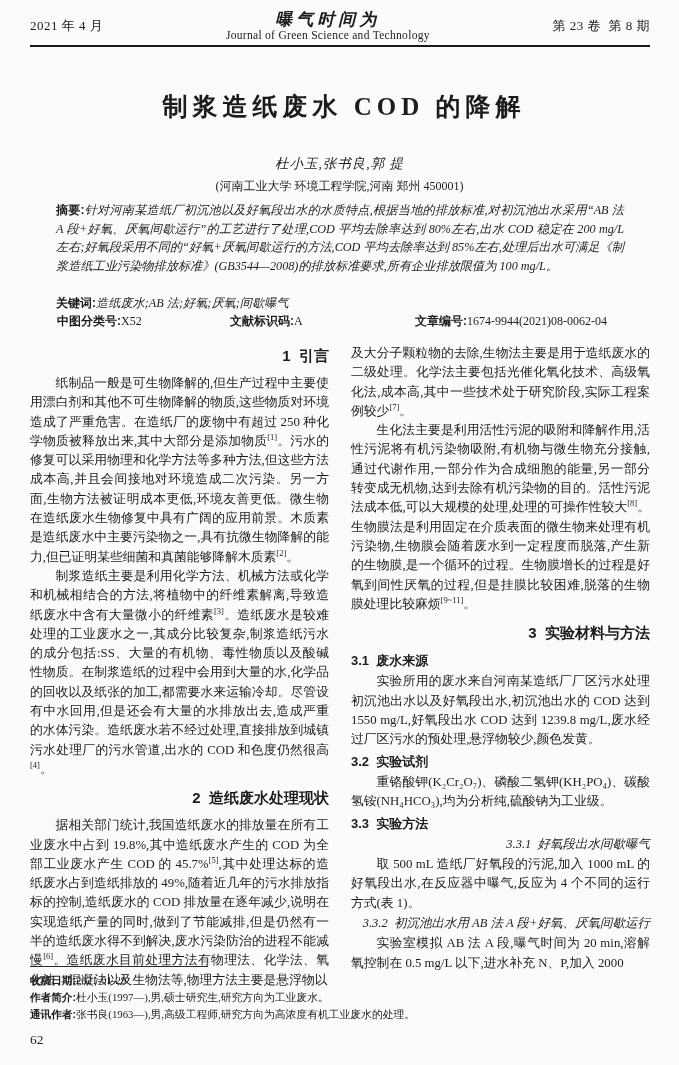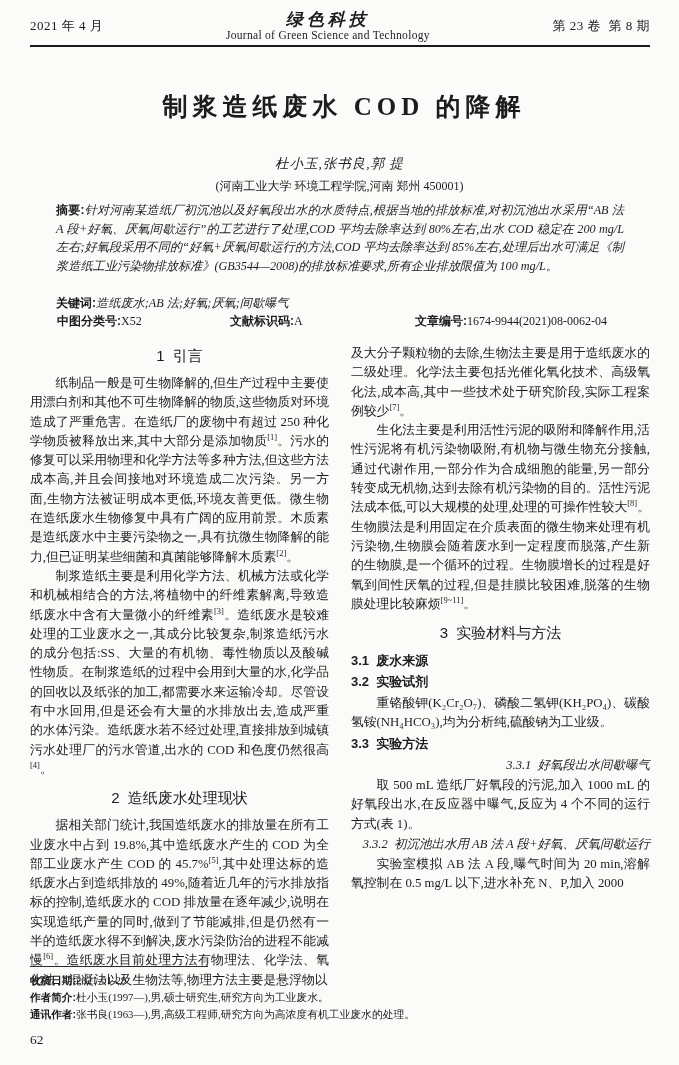--- a/index.html
+++ b/index.html
@@ -65,23 +65,23 @@
   }
   
   .columns {
     position: absolute; top: 344px; left: 30px; right: 29px;
     display: flex; gap: 22px;
   }
   .col { flex: 1 1 0; font-size: 12.8px; line-height: 19.3px; text-align: justify; }
   .col p { text-indent: 2em; }
   .col p.noindent { text-indent: 0; }
   .col .h1 {
-    font-family: "Liberation Sans", sans-serif; font-weight: 400;
+    font-family: "Liberation Sans", sans-serif; font-weight: 700;
     font-size: 15px; line-height: 20px; margin: 9px 0 8px 0;
-    white-space: pre-wrap; text-align: center;
+    white-space: pre-wrap; text-align: right;
   }
   .col .h1:first-child { margin-top: 2px; }
   .col .h2 {
     font-family: "Liberation Sans", sans-serif; font-weight: 700;
     font-size: 13px; margin: 2px 0 2px 0; white-space: pre-wrap; text-align: left;
   }
   .col .h3 {
     font-style: italic; font-size: 12.5px; margin: 1px 0;
     padding-left: 3.4em; text-indent: -3.4em; white-space: pre-wrap; text-align: right;
   }
@@ -100,21 +100,21 @@
   }
 </style>
 </head>
 <body>
 
 <div class="page">
 
   <div class="jheader">
     <div class="jdate">2021 年 4 月</div>
     <div class="jcenter">
-      <div class="jname-cn">绿色科技</div>
+      <div class="jname-cn">曝气时间为</div>
       <div class="jname-en">Journal of Green Science and Technology</div>
     </div>
     <div class="jissue">第 23 卷  第 8 期</div>
   </div>
 
   <div class="title">制浆造纸废水 COD 的降解</div>
   <div class="authors">杜小玉,张书良,郭 提</div>
   <div class="affiliation">(河南工业大学 环境工程学院,河南 郑州 450001)</div>
 
   <div class="abstract"><span class="ab-label">摘要:</span><span>针对河南某造纸厂初沉池以及好氧段出水的水质特点,根据当地的排放标准,对初沉池出水采用“AB 法 A 段+好氧、厌氧间歇运行”的工艺进行了处理,COD 平均去除率达到 80%左右,出水 COD 稳定在 200 mg/L 左右;好氧段采用不同的“好氧+厌氧间歇运行的方法,COD 平均去除率达到 85%左右,处理后出水可满足《制浆造纸工业污染物排放标准》(GB3544—2008)的排放标准要求,所有企业排放限值为 100 mg/L。</span></div>
@@ -133,20 +133,21 @@
         <p>纸制品一般是可生物降解的,但生产过程中主要使用漂白剂和其他不可生物降解的物质,这些物质对环境造成了严重危害。在造纸厂的废物中有超过 250 种化学物质被释放出来,其中大部分是添加物质<sup class="ref">[1]</sup>。污水的修复可以采用物理和化学方法等多种方法,但这些方法成本高,并且会间接地对环境造成二次污染。另一方面,生物方法被证明成本更低,环境友善更低。微生物在造纸废水生物修复中具有广阔的应用前景。木质素是造纸废水中主要污染物之一,具有抗微生物降解的能力,但已证明某些细菌和真菌能够降解木质素<sup class="ref">[2]</sup>。</p>
         <p>制浆造纸主要是利用化学方法、机械方法或化学和机械相结合的方法,将植物中的纤维素解离,导致造纸废水中含有大量微小的纤维素<sup class="ref">[3]</sup>。造纸废水是较难处理的工业废水之一,其成分比较复杂,制浆造纸污水的成分包括:SS、大量的有机物、毒性物质以及酸碱性物质。在制浆造纸的过程中会用到大量的水,化学品的回收以及纸张的加工,都需要水来运输冷却。尽管设有中水回用,但是还会有大量的水排放出去,造成严重的水体污染。造纸废水若不经过处理,直接排放到城镇污水处理厂的污水管道,出水的 COD 和色度仍然很高<sup class="ref">[4]</sup>。</p>
         <div class="h1">2  造纸废水处理现状</div>
         <p>据相关部门统计,我国造纸废水的排放量在所有工业废水中占到 19.8%,其中造纸废水产生的 COD 为全部工业废水产生 COD 的 45.7%<sup class="ref">[5]</sup>,其中处理达标的造纸废水占到造纸排放的 49%,随着近几年的污水排放指标的控制,造纸废水的 COD 排放量在逐年减少,说明在实现造纸产量的同时,做到了节能减排,但是仍然有一半的造纸废水得不到解决,废水污染防治的进程不能减慢<sup class="ref">[6]</sup>。造纸废水目前处理方法有物理法、化学法、氧化法、混凝法以及生物法等,物理方法主要是悬浮物以</p>
       </div>
     <div class="col">
         <p class="noindent">及大分子颗粒物的去除,生物法主要是用于造纸废水的二级处理。化学法主要包括光催化氧化技术、高级氧化法,成本高,其中一些技术处于研究阶段,实际工程案例较少<sup class="ref">[7]</sup>。</p>
         <p>生化法主要是利用活性污泥的吸附和降解作用,活性污泥将有机污染物吸附,有机物与微生物充分接触,通过代谢作用,一部分作为合成细胞的能量,另一部分转变成无机物,达到去除有机污染物的目的。活性污泥法成本低,可以大规模的处理,处理的可操作性较大<sup class="ref">[8]</sup>。生物膜法是利用固定在介质表面的微生物来处理有机污染物,生物膜会随着废水到一定程度而脱落,产生新的生物膜,是一个循环的过程。生物膜增长的过程是好氧到间性厌氧的过程,但是挂膜比较困难,脱落的生物膜处理比较麻烦<sup class="ref">[9~11]</sup>。</p>
         <div class="h1">3  实验材料与方法</div>
         <div class="h2">3.1  废水来源</div>
+        <p>实验所用的废水来自河南某造纸厂厂区污水处理初沉池出水以及好氧段出水,初沉池出水的 COD 达到 1550 mg/L,好氧段出水 COD 达到 1239.8 mg/L,废水经过厂区污水的预处理,悬浮物较少,颜色发黄。</p>
         <div class="h2">3.2  实验试剂</div>
         <p>重铬酸钾(K₂Cr₂O₇)、磷酸二氢钾(KH₂PO₄)、碳酸氢铵(NH₄HCO₃),均为分析纯,硫酸钠为工业级。</p>
         <div class="h2">3.3  实验方法</div>
         <div class="h3">3.3.1  好氧段出水间歇曝气</div>
         <p>取 500 mL 造纸厂好氧段的污泥,加入 1000 mL 的好氧段出水,在反应器中曝气,反应为 4 个不同的运行方式(表 1)。</p>
         <div class="h3">3.3.2  初沉池出水用 AB 法 A 段+好氧、厌氧间歇运行</div>
         <p>实验室模拟 AB 法 A 段,曝气时间为 20 min,溶解氧控制在 0.5 mg/L 以下,进水补充 N、P,加入 2000</p>
       </div>
   </div>
 

